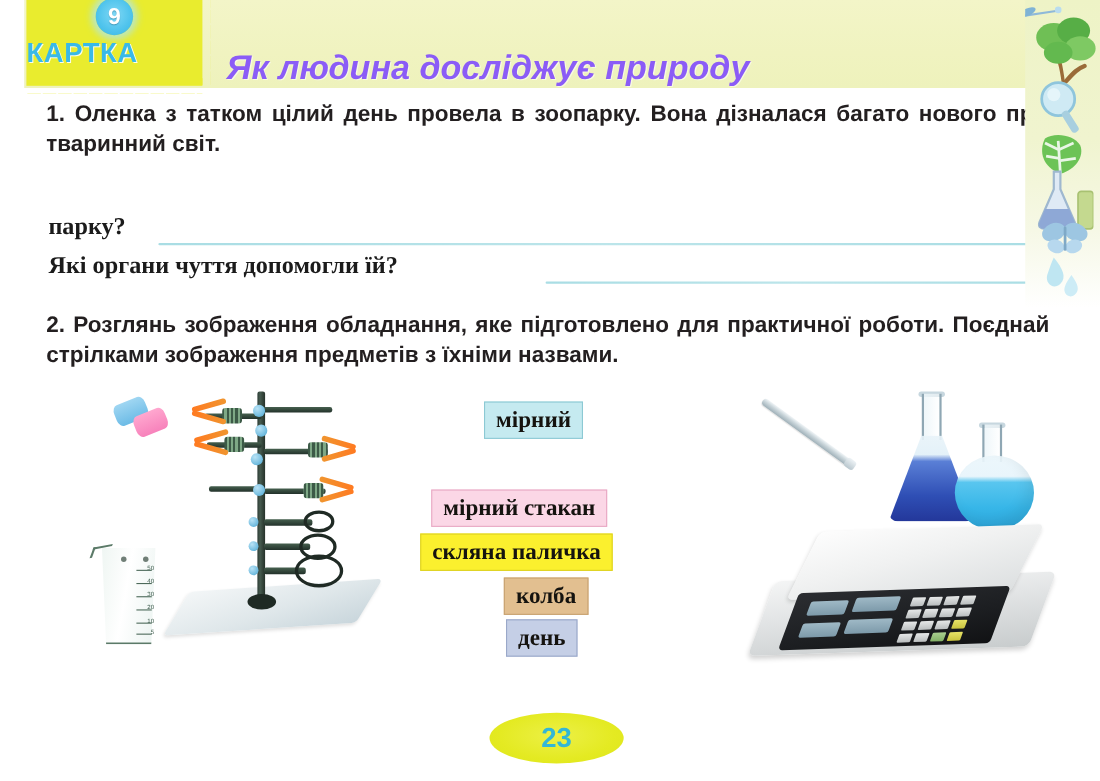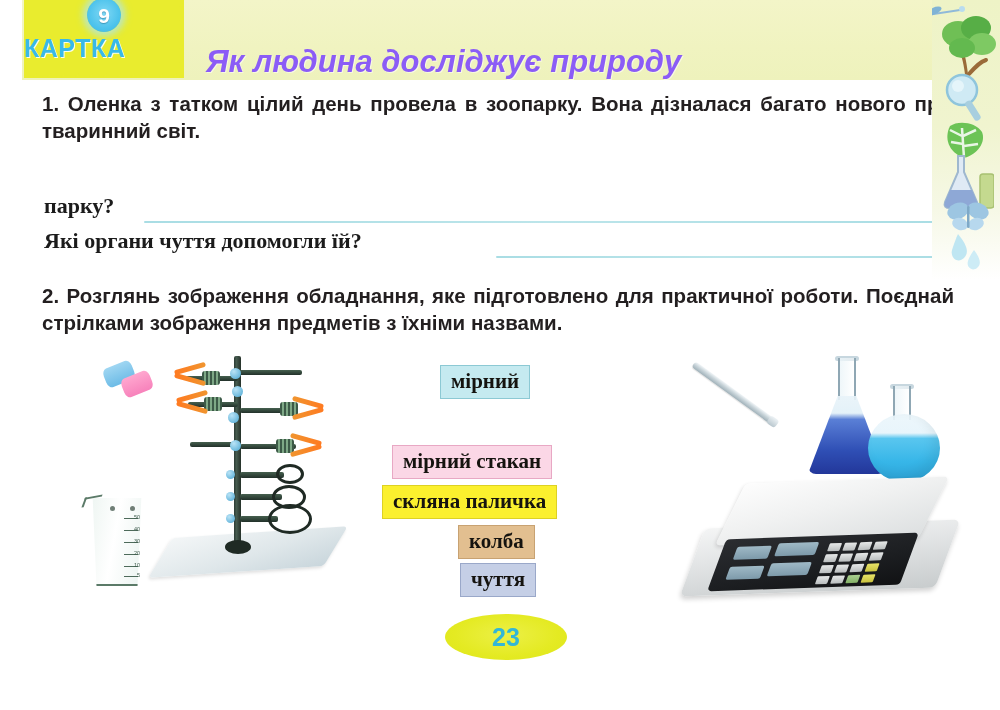--- a/index.html
+++ b/index.html
@@ -360,21 +360,21 @@
     text-align: center;
     line-height: 1;
     padding: 5px 10px 6px;
     white-space: nowrap;
     border: 1px solid rgba(120,120,120,.45);
   }
 
   
   .footer-oval {
     position: absolute;
-    left: 445px; top: 614px;
+    left: 445px; top: 648px;
     width: 122px; height: 46px;
     border-radius: 50%;
     background: radial-gradient(ellipse at 50% 45%, #ecf046 0%, #e4ea22 60%, #dde61a 100%);
     display: flex; align-items: center; justify-content: center;
   }
   .footer-oval span {
     color: #33b6d6;
     font-weight: bold;
     font-size: 25px;
     line-height: 1;
@@ -560,21 +560,21 @@
       <div class="ring" style="left:104px;top:152px;width:44px;height:30px;"></div>
       <div class="knob" style="left:62px;top:162px;width:9px;height:9px;"></div>
     </div>
   </div>
 
   <div class="labels">
     <div class="label-box" style="left: 60px; top: 5px; background: rgb(197, 234, 240); border-color: rgb(140, 201, 212); font-size: 21px;">мірний</div>
     <div class="label-box" style="left: 12px; top: 85px; background: rgb(251, 215, 230); border-color: rgb(232, 168, 196); font-size: 21px;">мірний стакан</div>
     <div class="label-box" style="left: 2px; top: 125px; background: rgb(251, 240, 46); border-color: rgb(221, 209, 35); font-size: 21px;">скляна паличка</div>
     <div class="label-box" style="left: 78px; top: 165px; background: rgb(226, 191, 144); border-color: rgb(200, 162, 114); font-size: 21px;">колба</div>
-    <div class="label-box" style="left: 80px; top: 203px; background: rgb(197, 207, 230); border-color: rgb(154, 168, 201); font-size: 21px;">чуття</div>
+    <div class="label-box" style="left: 80px; top: 203px; background: rgb(197, 207, 230); border-color: rgb(154, 168, 201); font-size: 21px;">день</div>
   </div>
 
   <div class="illus right-illus">
 
     <div class="rod"></div>
 
     <div class="erlen">
       <div class="erlen-lip"></div>
       <div class="erlen-neck"></div>
       <div class="erlen-body"></div>

